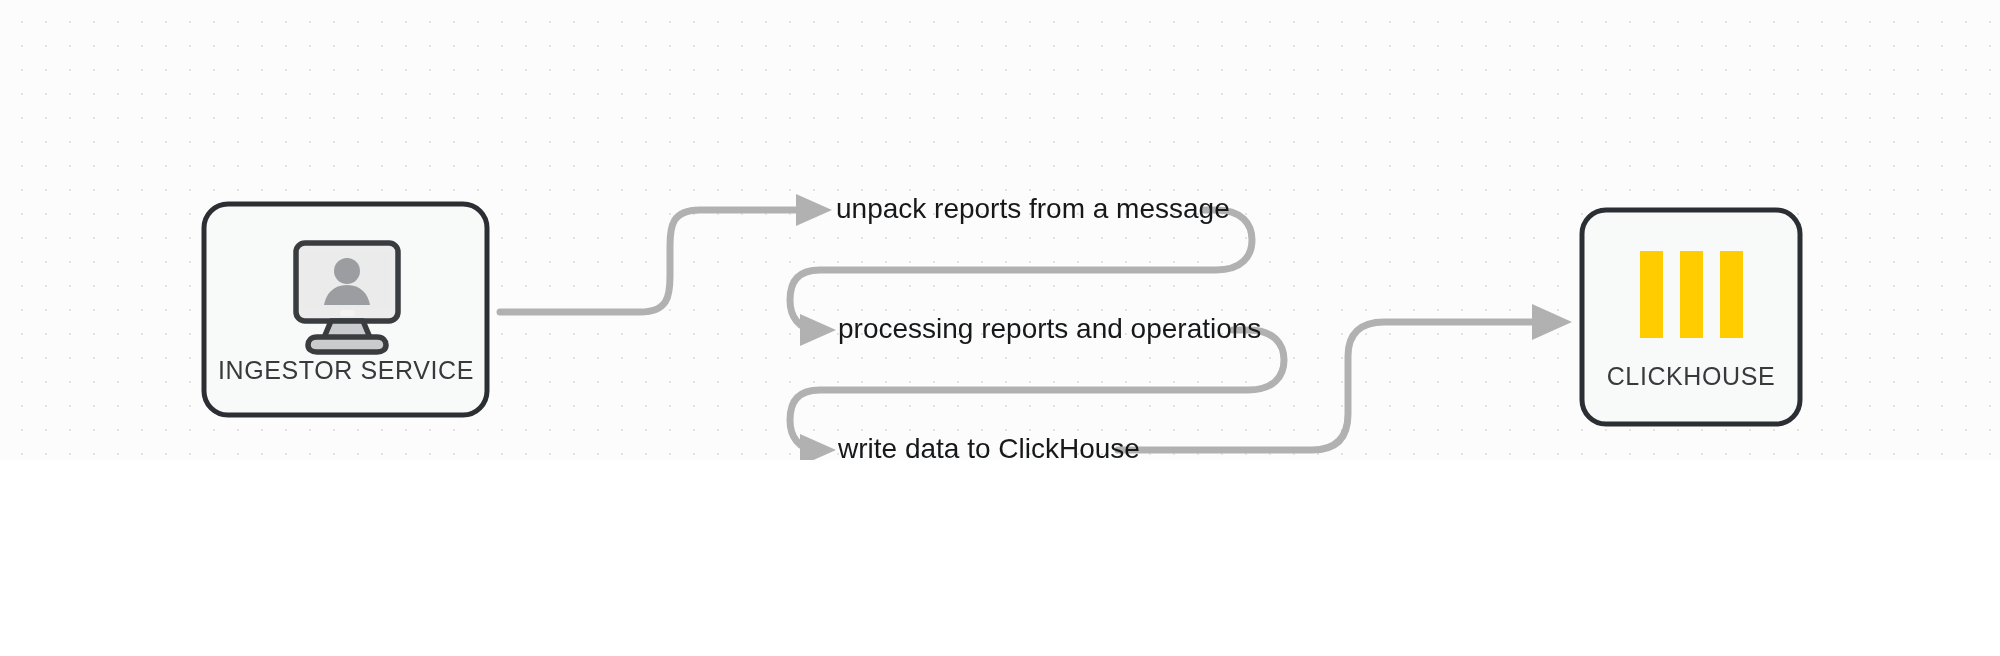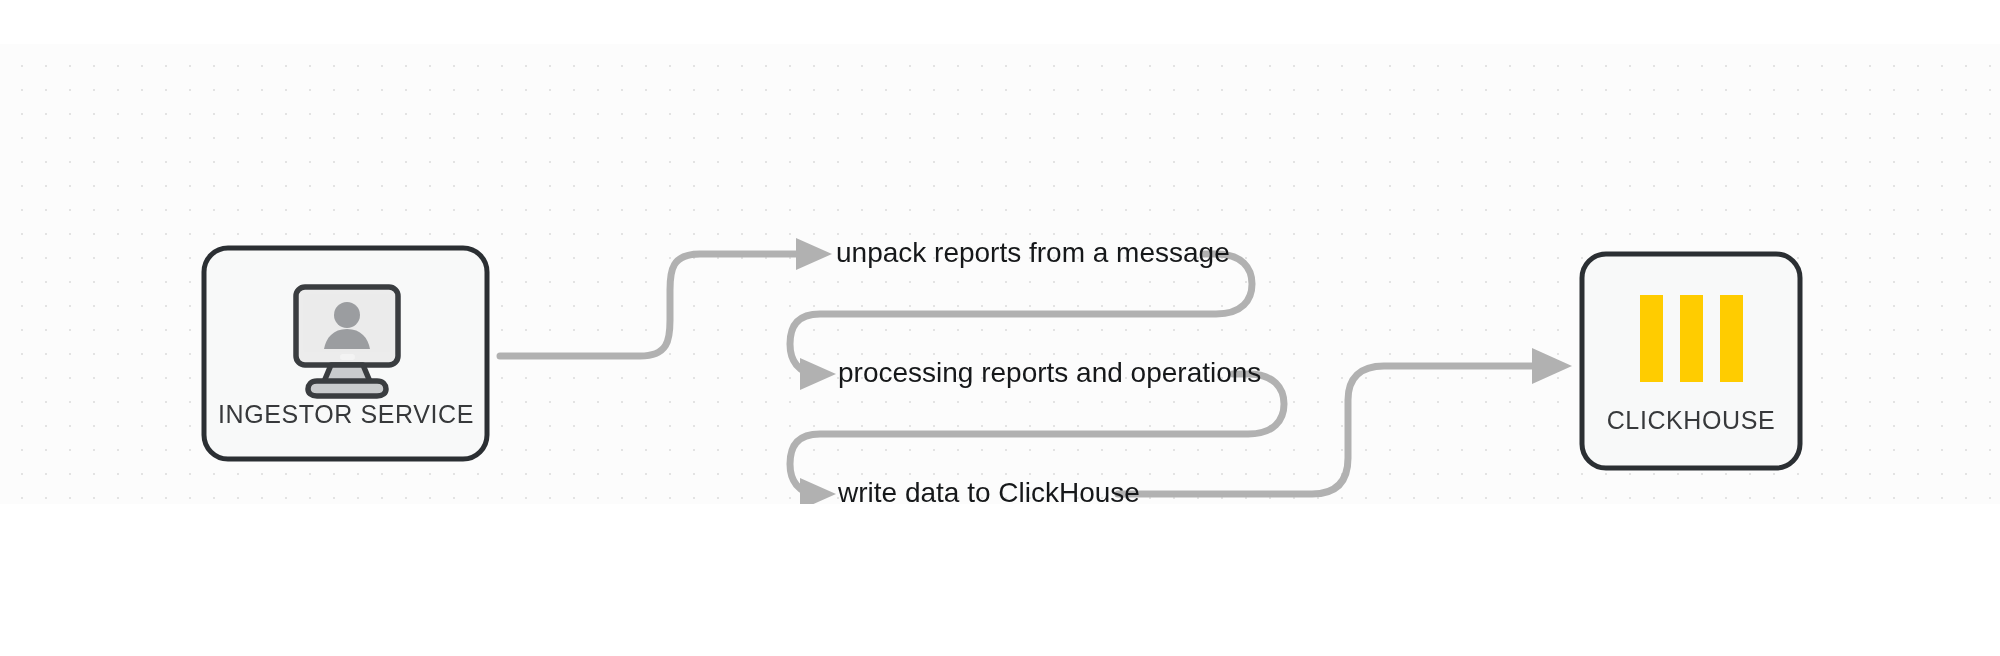--- a/index.html
+++ b/index.html
@@ -12,21 +12,20 @@
   }
   #canvas {
     position: relative;
     width: 2000px;
     height: 460px;
     overflow: hidden;
     background-color: #fcfcfc;
     background-image: radial-gradient(circle, #e3e3e3 1.4px, rgba(0,0,0,0) 1.5px);
     background-size: 24px 24px;
     background-position: 10px 10px;
-    margin-top: 44px;
   }
   #diagram-svg {
     position: absolute;
     left: 0;
     top: 0;
     width: 2000px;
     height: 656px;
   }
   .edge-path {
     fill: none;

